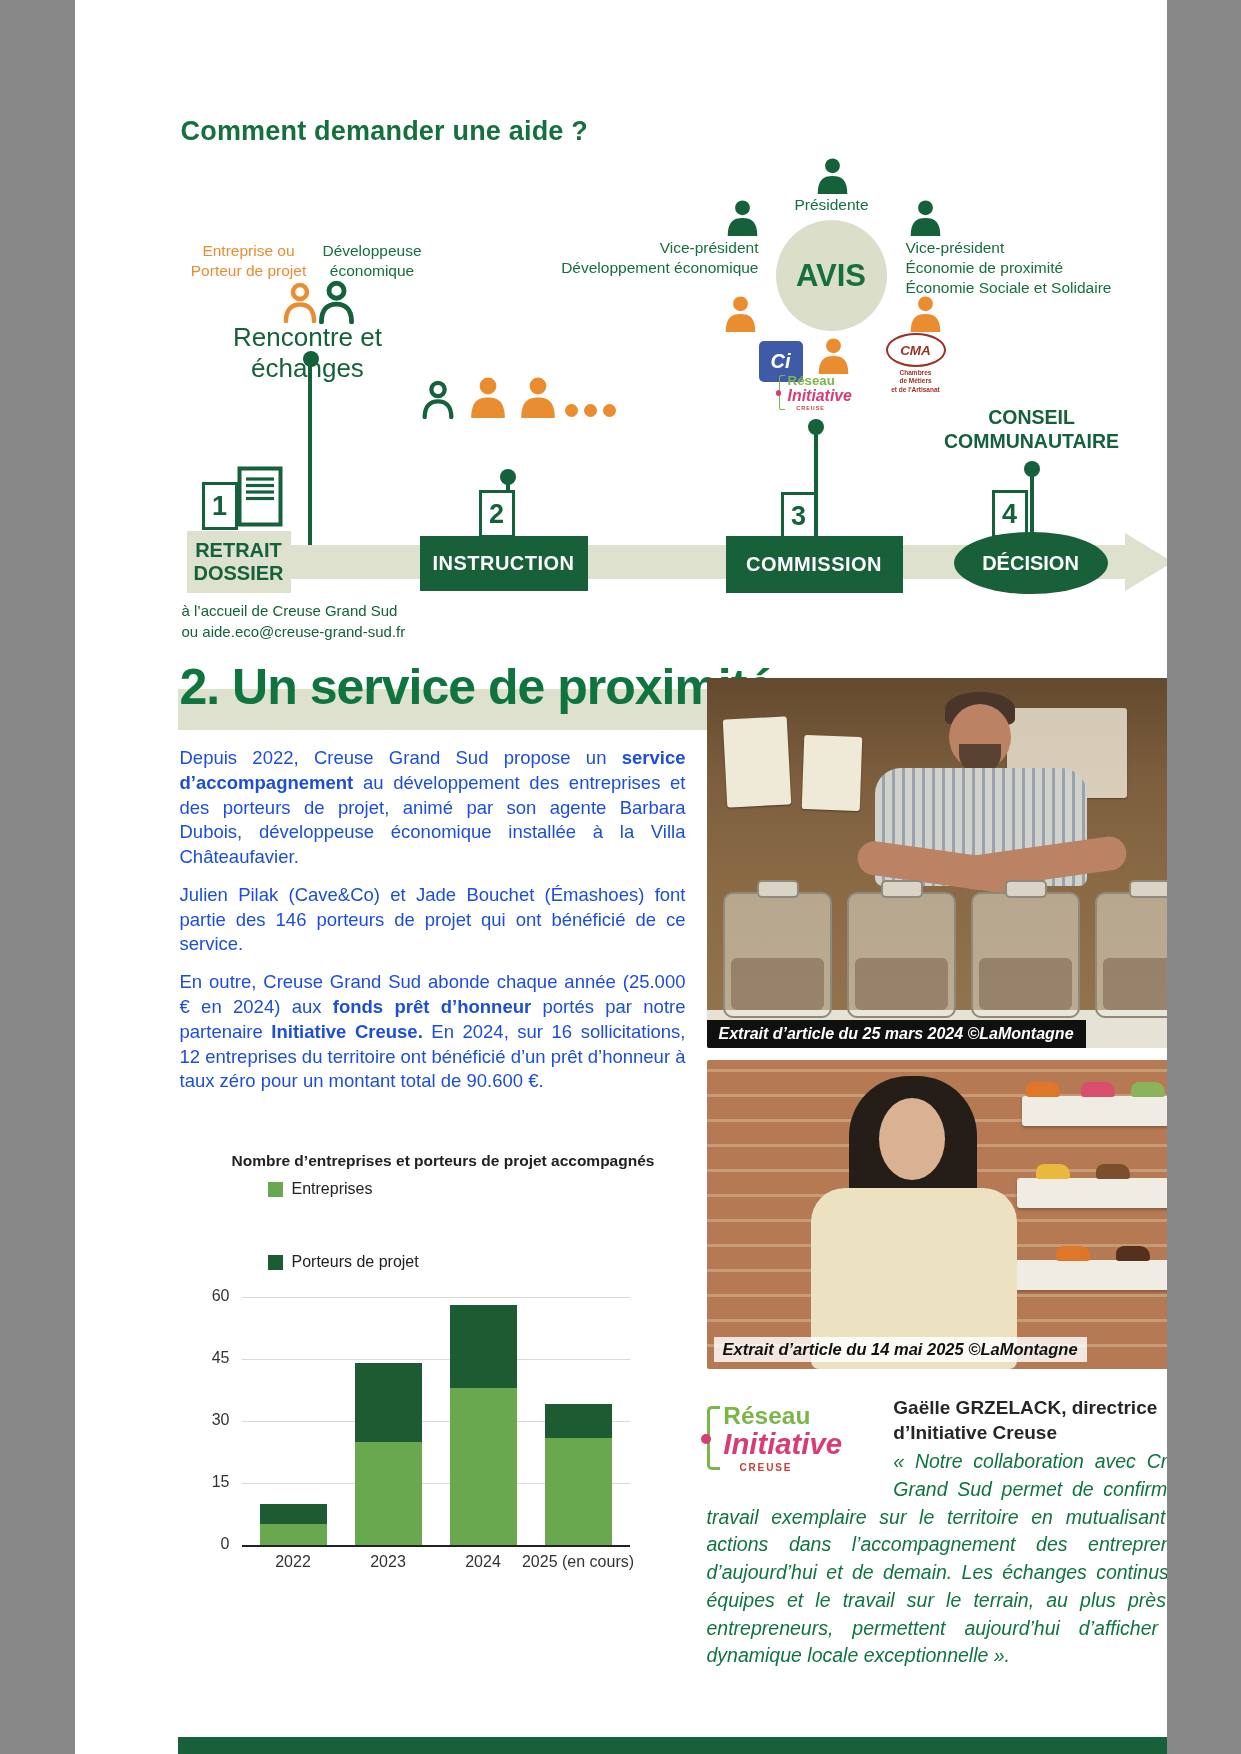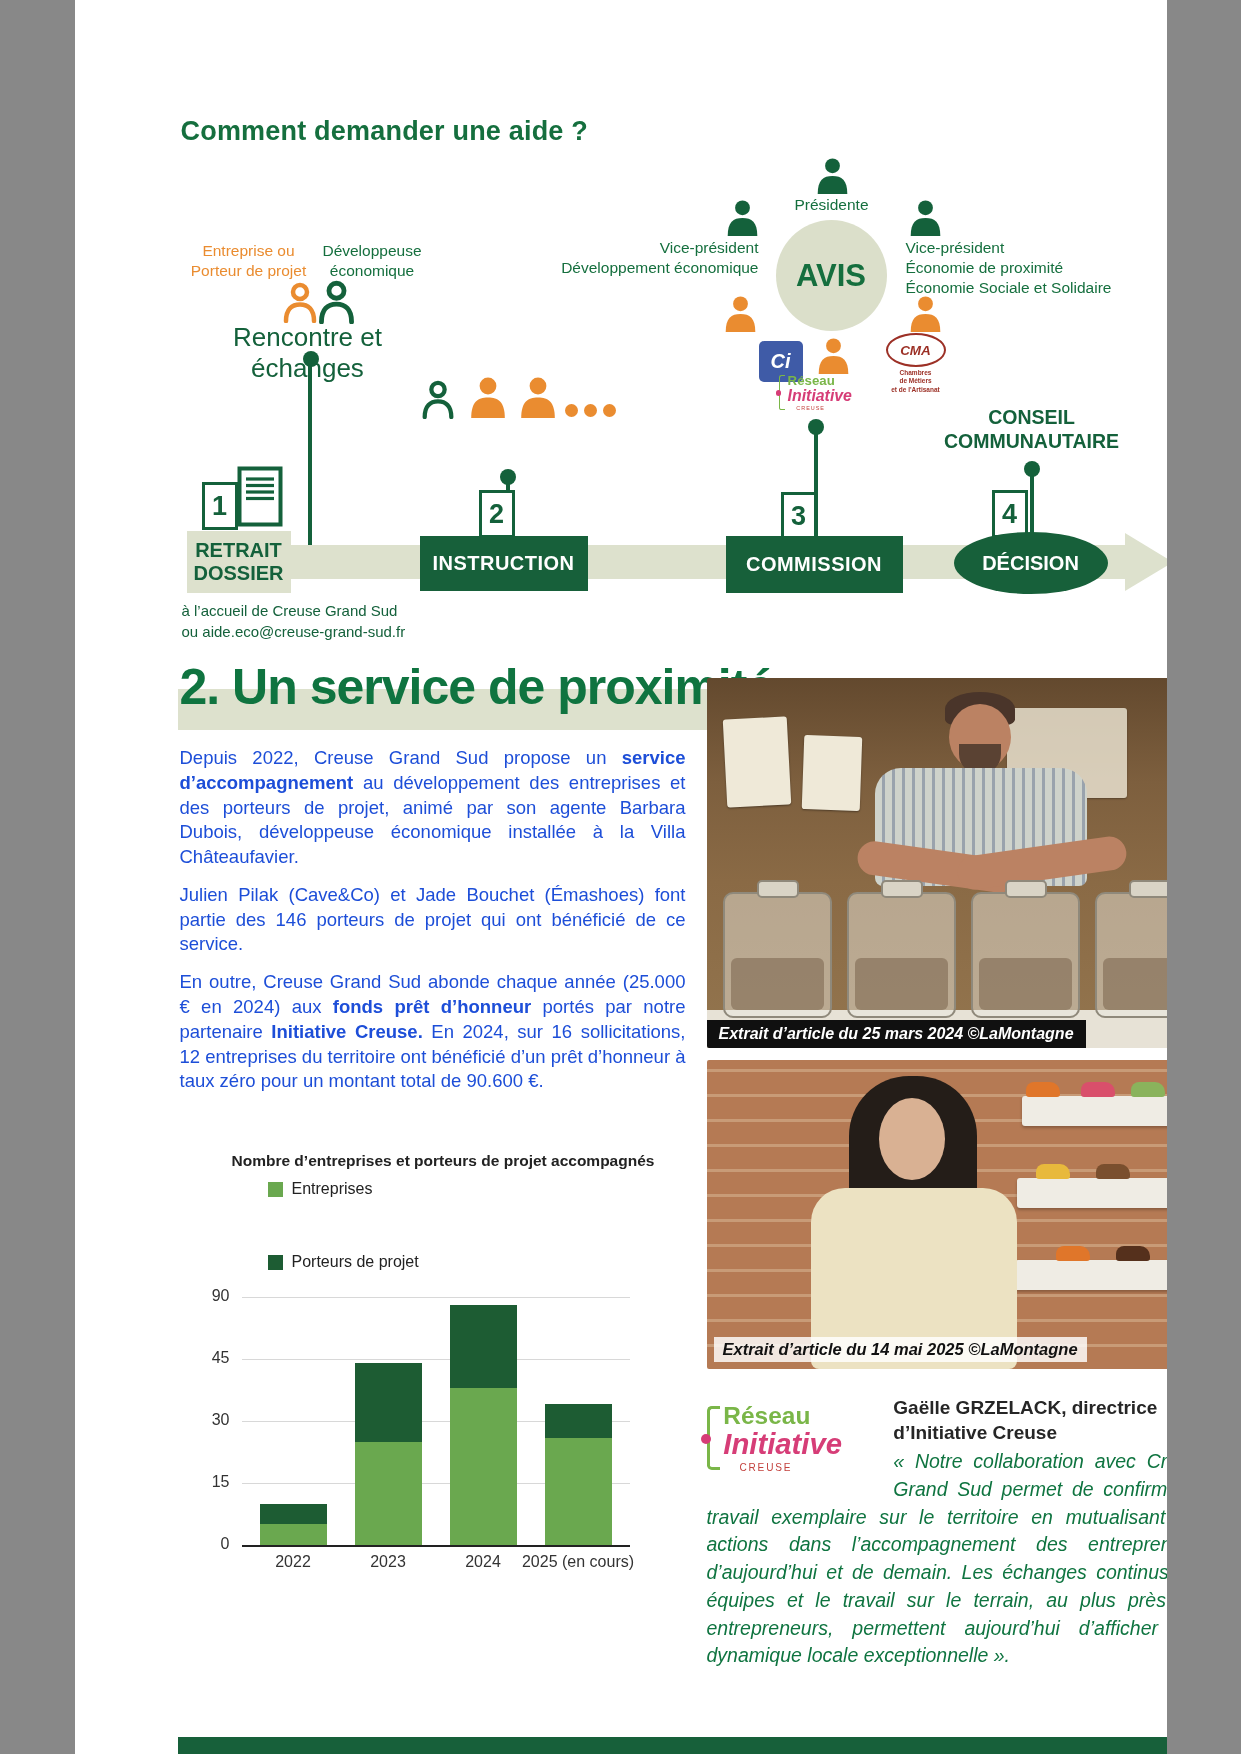--- a/index.html
+++ b/index.html
@@ -31,21 +31,21 @@
   .cma{left:797px;top:333px;width:88px;text-align:center;}
   .cma-oval{margin:0 auto;width:56px;height:30px;border:2.5px solid #9c3026;border-radius:50%;
             display:flex;align-items:center;justify-content:center;color:#9c3026;font-weight:800;font-style:italic;font-size:13.5px;}
   .cma-lines{margin-top:2px;font-size:6.5px;line-height:1.3;color:#9c3026;font-weight:700;}
   .ri-logo{position:relative;padding-left:.7em;line-height:1;}
   .ri-logo:before{content:"";position:absolute;left:0;top:.1em;bottom:.25em;width:.45em;
                   border:.14em solid #7ab648;border-right:none;border-radius:.2em 0 0 .2em;}
   .ri-logo:after{content:"";position:absolute;left:-.22em;top:42%;width:.42em;height:.42em;border-radius:50%;background:#d63d77;}
   .ri-l1{color:#7ab648;font-weight:700;font-size:1.02em;}
   .ri-l2{color:#d63d77;font-weight:800;font-style:italic;font-size:1.22em;line-height:1.08;}
-  .ri-l3{color:#c3413d;font-weight:400;font-size:.42em;letter-spacing:.18em;margin-left:1.6em;line-height:1.6;}
+  .ri-l3{color:#c3413d;font-weight:700;font-size:.42em;letter-spacing:.18em;margin-left:1.6em;line-height:1.6;}
   .ri-small{left:704px;top:374px;font-size:13px;}
   .timeline{left:216px;top:545px;width:834px;height:34px;background:#dde1cd;}
   .timeline-arrow{left:1050px;top:533px;width:0;height:0;border-top:29px solid transparent;
                   border-bottom:29px solid transparent;border-left:48px solid #dde1cd;}
   .stepbox{background:#17603a;color:#fff;font-weight:800;font-size:20px;display:flex;align-items:center;justify-content:center;letter-spacing:.5px;}
   .retrait{left:112px;top:531px;width:104px;height:62px;background:#dde1cd;color:#14613b;font-weight:800;font-size:20px;
            line-height:1.15;display:flex;align-items:center;justify-content:center;text-align:center;}
   .instruction{left:345px;top:536px;width:168px;height:55px;}
   .commission{left:651px;top:536px;width:177px;height:57px;}
   .decision{left:879px;top:532px;width:154px;height:62px;border-radius:50%;background:#17603a;color:#fff;
@@ -267,21 +267,21 @@
       </div>
     <div class="plot">
         <div class="ytick" style="top: 238px;">0</div>
         <div class="gridline" style="top: 186px;"></div>
         <div class="ytick" style="top: 176px;">15</div>
         <div class="gridline" style="top: 124px;"></div>
         <div class="ytick" style="top: 114px;">30</div>
         <div class="gridline" style="top: 62px;"></div>
         <div class="ytick" style="top: 52px;">45</div>
         <div class="gridline" style="top: 0px;"></div>
-        <div class="ytick" style="top: -10px;">90</div>
+        <div class="ytick" style="top: -10px;">60</div>
         <div class="barseg" style="left: 18px; width: 67px; bottom: 0px; height: 20.6667px; background: rgb(106, 168, 79);"></div>
         <div class="barseg" style="left: 18px; width: 67px; bottom: 20.6667px; height: 20.6667px; background: rgb(29, 92, 51);"></div>
         <div class="xtick" style="left: -28.5px;">2022</div>
         <div class="barseg" style="left: 113px; width: 67px; bottom: 0px; height: 103.333px; background: rgb(106, 168, 79);"></div>
         <div class="barseg" style="left: 113px; width: 67px; bottom: 103.333px; height: 78.5333px; background: rgb(29, 92, 51);"></div>
         <div class="xtick" style="left: 66.5px;">2023</div>
         <div class="barseg" style="left: 208px; width: 67px; bottom: 0px; height: 157.067px; background: rgb(106, 168, 79);"></div>
         <div class="barseg" style="left: 208px; width: 67px; bottom: 157.067px; height: 82.6667px; background: rgb(29, 92, 51);"></div>
         <div class="xtick" style="left: 161.5px;">2024</div>
         <div class="barseg" style="left: 303px; width: 67px; bottom: 0px; height: 107.467px; background: rgb(106, 168, 79);"></div>

